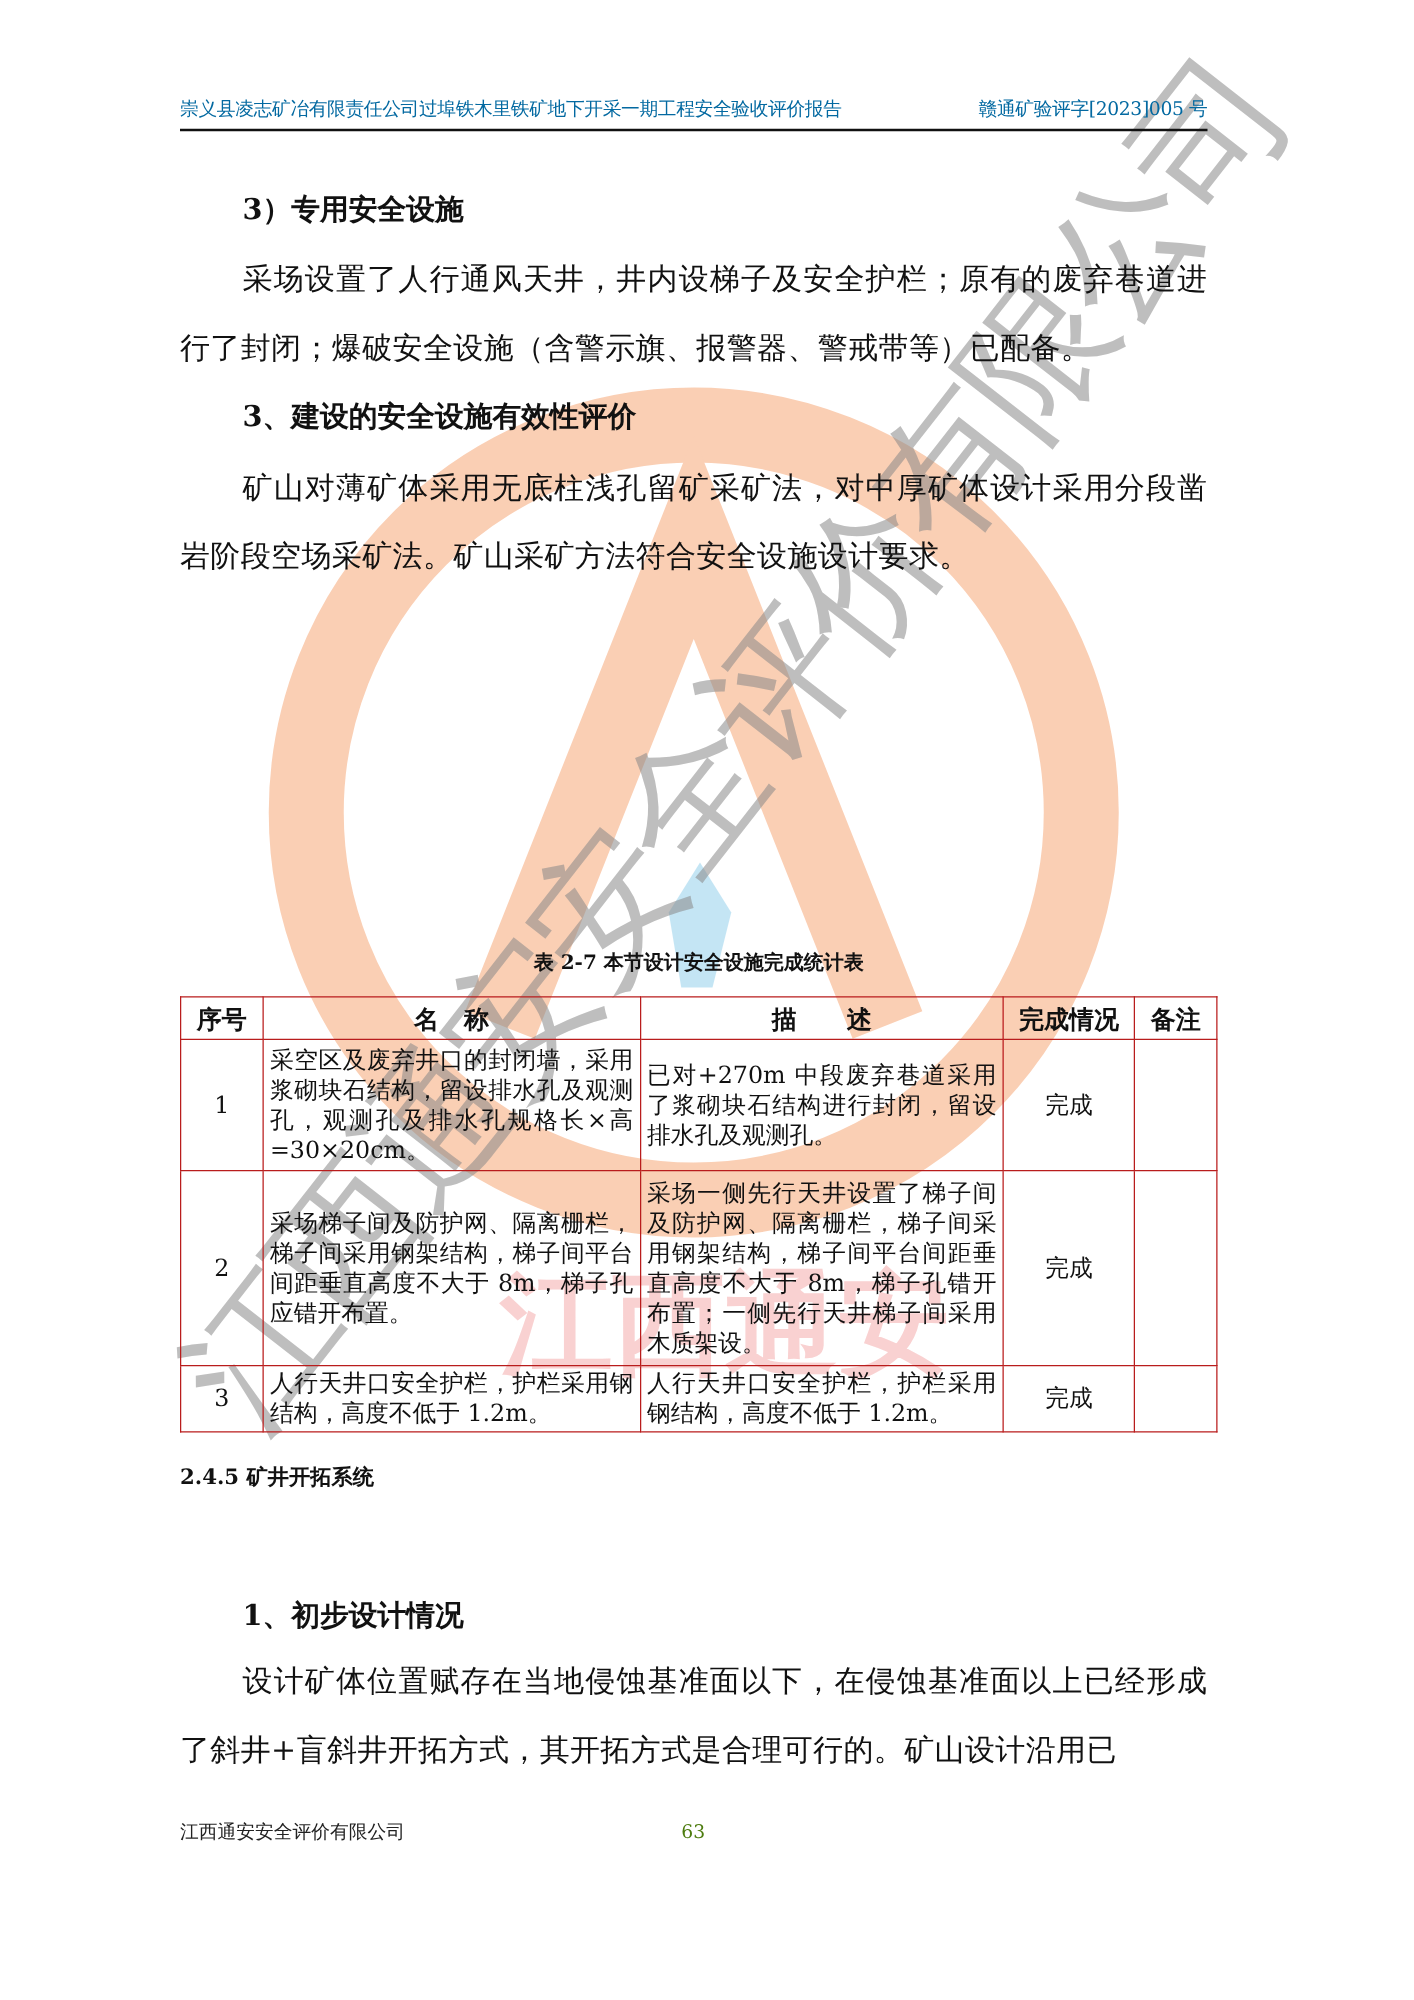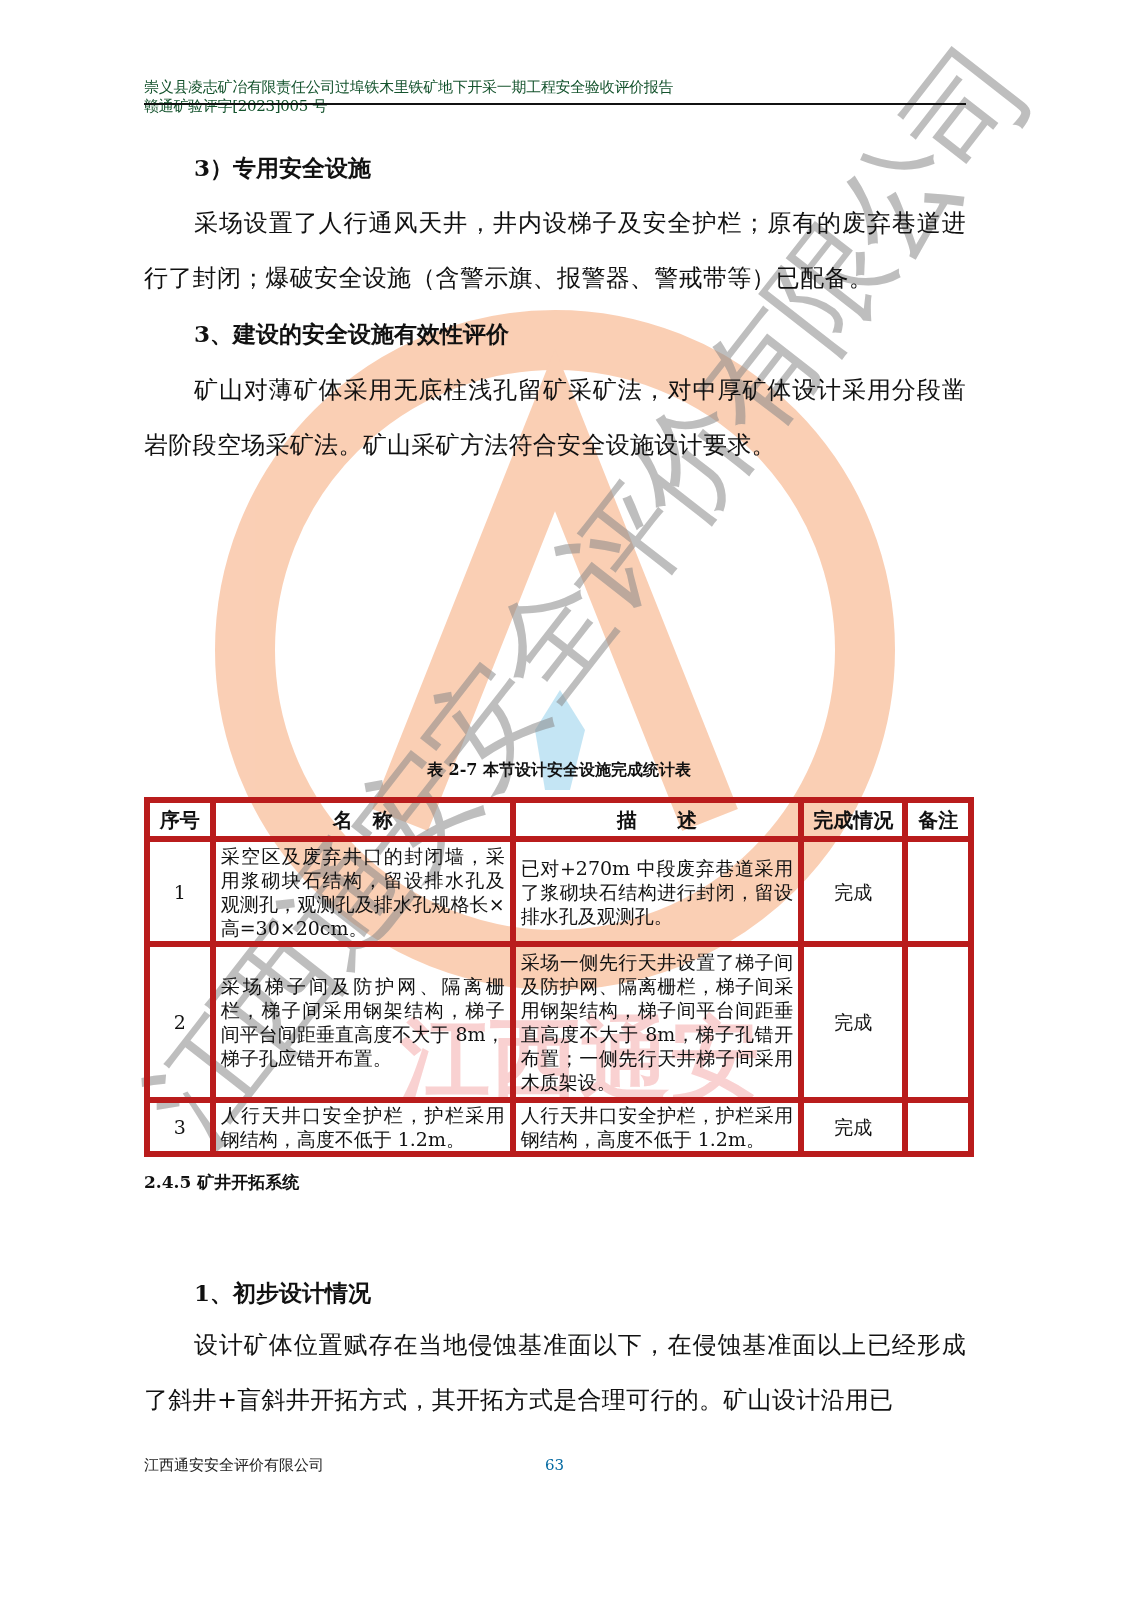--- a/index.html
+++ b/index.html
@@ -6,41 +6,41 @@
   body { width: 1131px; height: 1600px; position: relative; overflow: hidden;
          font-family: "DejaVu Serif", "Liberation Serif", serif; color: #111; }
   .page { position: absolute; left: 0; top: 0; width: 1131px; height: 1600px; }
 
   
   .wm { position: absolute; left: 0; top: 0; width: 1131px; height: 1600px; pointer-events: none; z-index: 0; }
 
   .content { position: absolute; left: 0; top: 0; width: 1131px; height: 1600px; z-index: 1; }
 
   .running-header { position: absolute; left: 144px; top: 78px; width: 822px; font-size: 15px;
-                    color: #14532d; white-space: nowrap; display: flex; justify-content: space-between;
-                    font-family: "DejaVu Serif", serif; letter-spacing: -0.3px; flex-direction: column; }
+                    color: #0369a1; white-space: nowrap; display: flex; justify-content: space-between;
+                    font-family: "DejaVu Serif", serif; letter-spacing: -0.3px; }
   .header-rule { position: absolute; left: 144px; top: 103px; width: 822px; height: 2px; background: #111; }
 
   .blk { position: absolute; left: 144px; width: 822px; font-size: 24px; line-height: 55px; }
   .h-sub { font-weight: bold; padding-left: 50px; font-size: 23px; }
   .para { text-indent: 50px; text-align: justify; letter-spacing: 0.3px; }
   .h-sec { font-weight: bold; font-size: 17px; }
 
   .caption { position: absolute; left: 144px; top: 760px; width: 830px; text-align: center;
              font-weight: bold; font-size: 16px; }
 
   table.stat { position: absolute; left: 144px; top: 797px; width: 830px; border-collapse: collapse;
                font-size: 19px; line-height: 24px; }
-  table.stat td, table.stat th { border: 6px solid #b91c1c; padding: 0 5px; vertical-align: middle; }
+  table.stat td, table.stat th { border: 1px solid #b91c1c; padding: 0 5px; vertical-align: middle; }
   table.stat th { font-weight: bold; height: 33px; font-size: 20px; text-align: center; }
   table.stat td.c { text-align: center; }
   table.stat td.l { text-align: justify; }
 
   .footer-left { position: absolute; left: 144px; top: 1456px; font-size: 15px; color: #222; }
-  .footer-page { position: absolute; left: 545px; top: 1456px; font-size: 15px; color: #0369a1; }
+  .footer-page { position: absolute; left: 545px; top: 1456px; font-size: 15px; color: #4d7c0f; }
 </style>
 </head>
 <body>
 
 <div class="page">
 
   <svg class="wm" viewBox="0 0 1131 1600" xmlns="http://www.w3.org/2000/svg">
     <g opacity="0.55">
       <circle cx="555" cy="650" r="310" fill="none" stroke="#f6a878" stroke-width="60"></circle>
       <path d="M 400 820 L 555 430 L 710 820" fill="none" stroke="#f6a878" stroke-width="60" stroke-linejoin="miter"></path>

